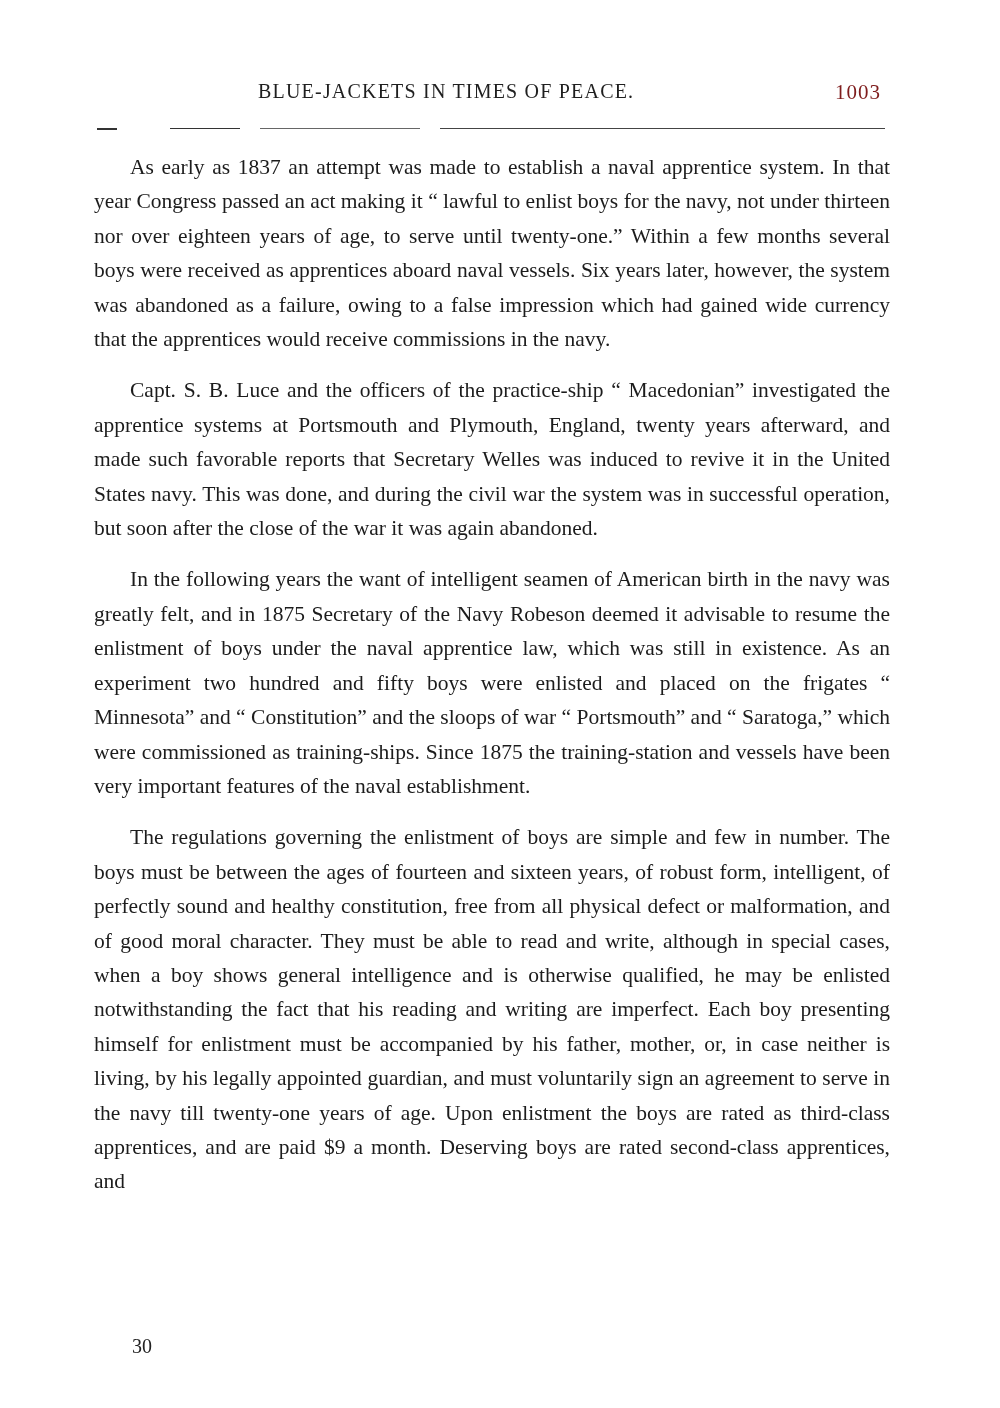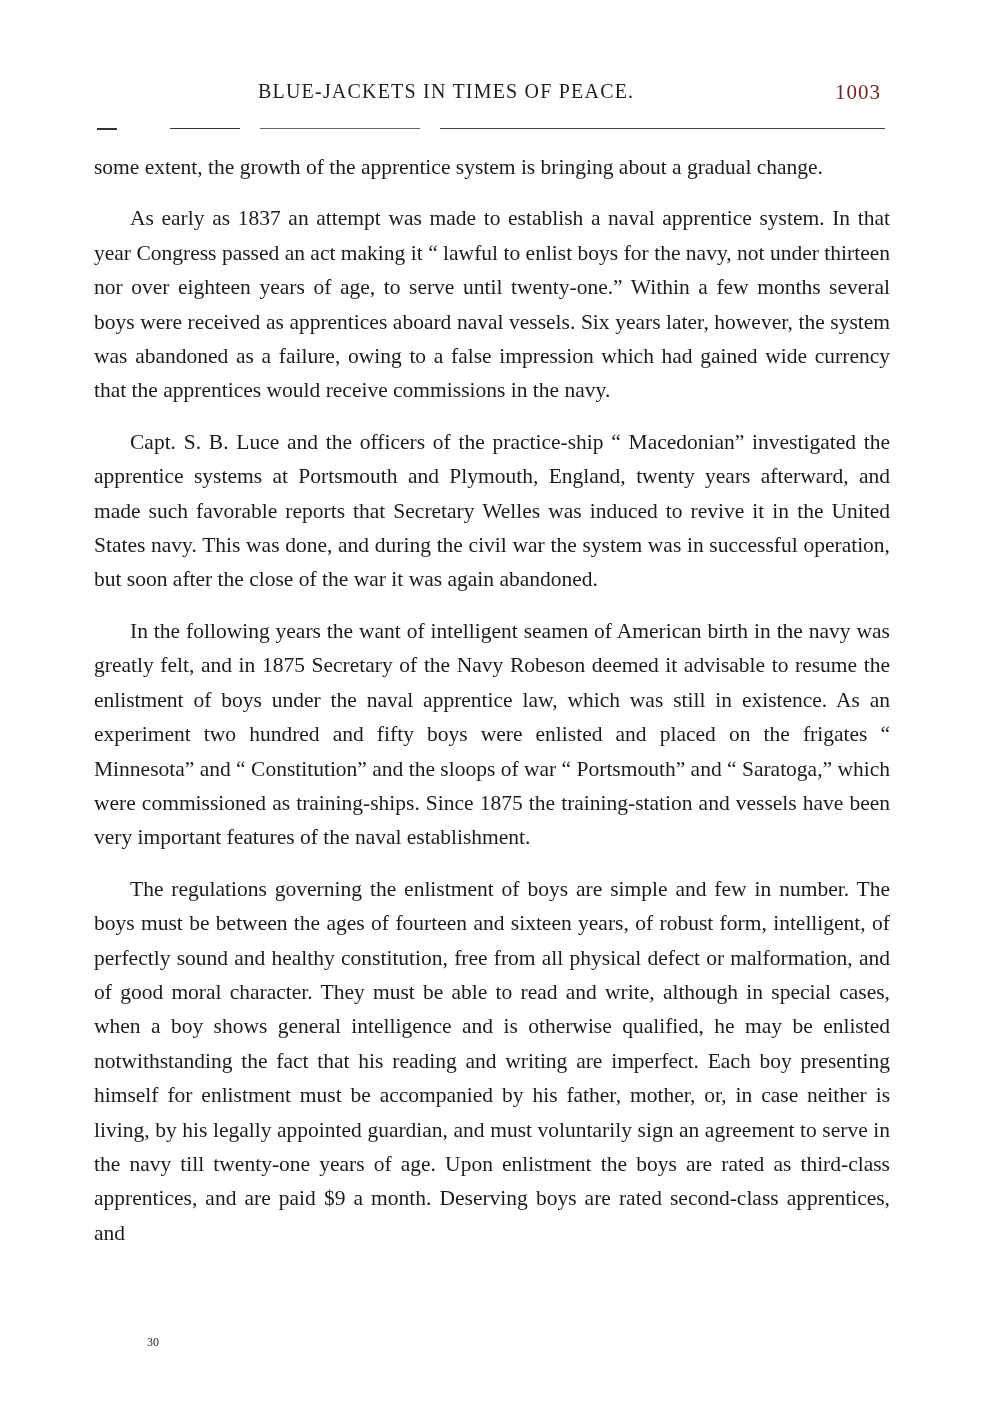--- a/index.html
+++ b/index.html
@@ -72,36 +72,35 @@
   }
   .body-text p.indent {
     text-indent: 36px;
   }
   .body-text p + p {
     margin-top: 17px;
   }
   .signature-mark {
     position: absolute;
     top: 1335px;
-    left: 147px;
-    font-size: 12px;
+    left: 132px;
+    font-size: 20px;
     color: #222;
   }
 </style>
 </head>
 <body>
 
 <div class="page">
   <div class="running-head">BLUE-JACKETS IN TIMES OF PEACE.</div>
   <div class="page-number">1003</div>
   <div class="head-rule-stub"></div>
   <div class="head-rule"></div>
 
   <div class="body-text">
-    <p>some extent, the growth of the apprentice system is bringing about a gradual change.</p>
     <p class="indent">As early as 1837 an attempt was made to establish a naval apprentice system.  In that year Congress passed an act making it “ lawful to enlist boys for the navy, not under thirteen nor over eighteen years of age, to serve until twenty-one.”  Within a few months several boys were received as apprentices aboard naval vessels.  Six years later, however, the system was abandoned as a failure, owing to a false impression which had gained wide currency that the apprentices would receive commissions in the navy.</p>
     <p class="indent">Capt. S. B. Luce and the officers of the practice-ship “ Macedonian” investigated the apprentice systems at Portsmouth and Plymouth, England, twenty years afterward, and made such favorable reports that Secretary Welles was induced to revive it in the United States navy.  This was done, and during the civil war the system was in successful operation, but soon after the close of the war it was again abandoned.</p>
     <p class="indent">In the following years the want of intelligent seamen of American birth in the navy was greatly felt, and in 1875 Secretary of the Navy Robeson deemed it advisable to resume the enlistment of boys under the naval apprentice law, which was still in existence.  As an experiment two hundred and fifty boys were enlisted and placed on the frigates “ Minnesota” and “ Constitution” and the sloops of war “ Portsmouth” and “ Saratoga,” which were commissioned as training-ships.  Since 1875 the training-station and vessels have been very important features of the naval establishment.</p>
     <p class="indent">The regulations governing the enlistment of boys are simple and few in number.  The boys must be between the ages of fourteen and sixteen years, of robust form, intelligent, of perfectly sound and healthy constitution, free from all physical defect or malformation, and of good moral character.  They must be able to read and write, although in special cases, when a boy shows general intelligence and is otherwise qualified, he may be enlisted notwithstanding the fact that his reading and writing are imperfect.  Each boy presenting himself for enlistment must be accompanied by his father, mother, or, in case neither is living, by his legally appointed guardian, and must voluntarily sign an agreement to serve in the navy till twenty-one years of age.  Upon enlistment the boys are rated as third-class apprentices, and are paid $9 a month.  Deserving boys are rated second-class apprentices, and</p>
   </div>
 
   <div class="signature-mark">30</div>
 </div>
 
 </body></html>

